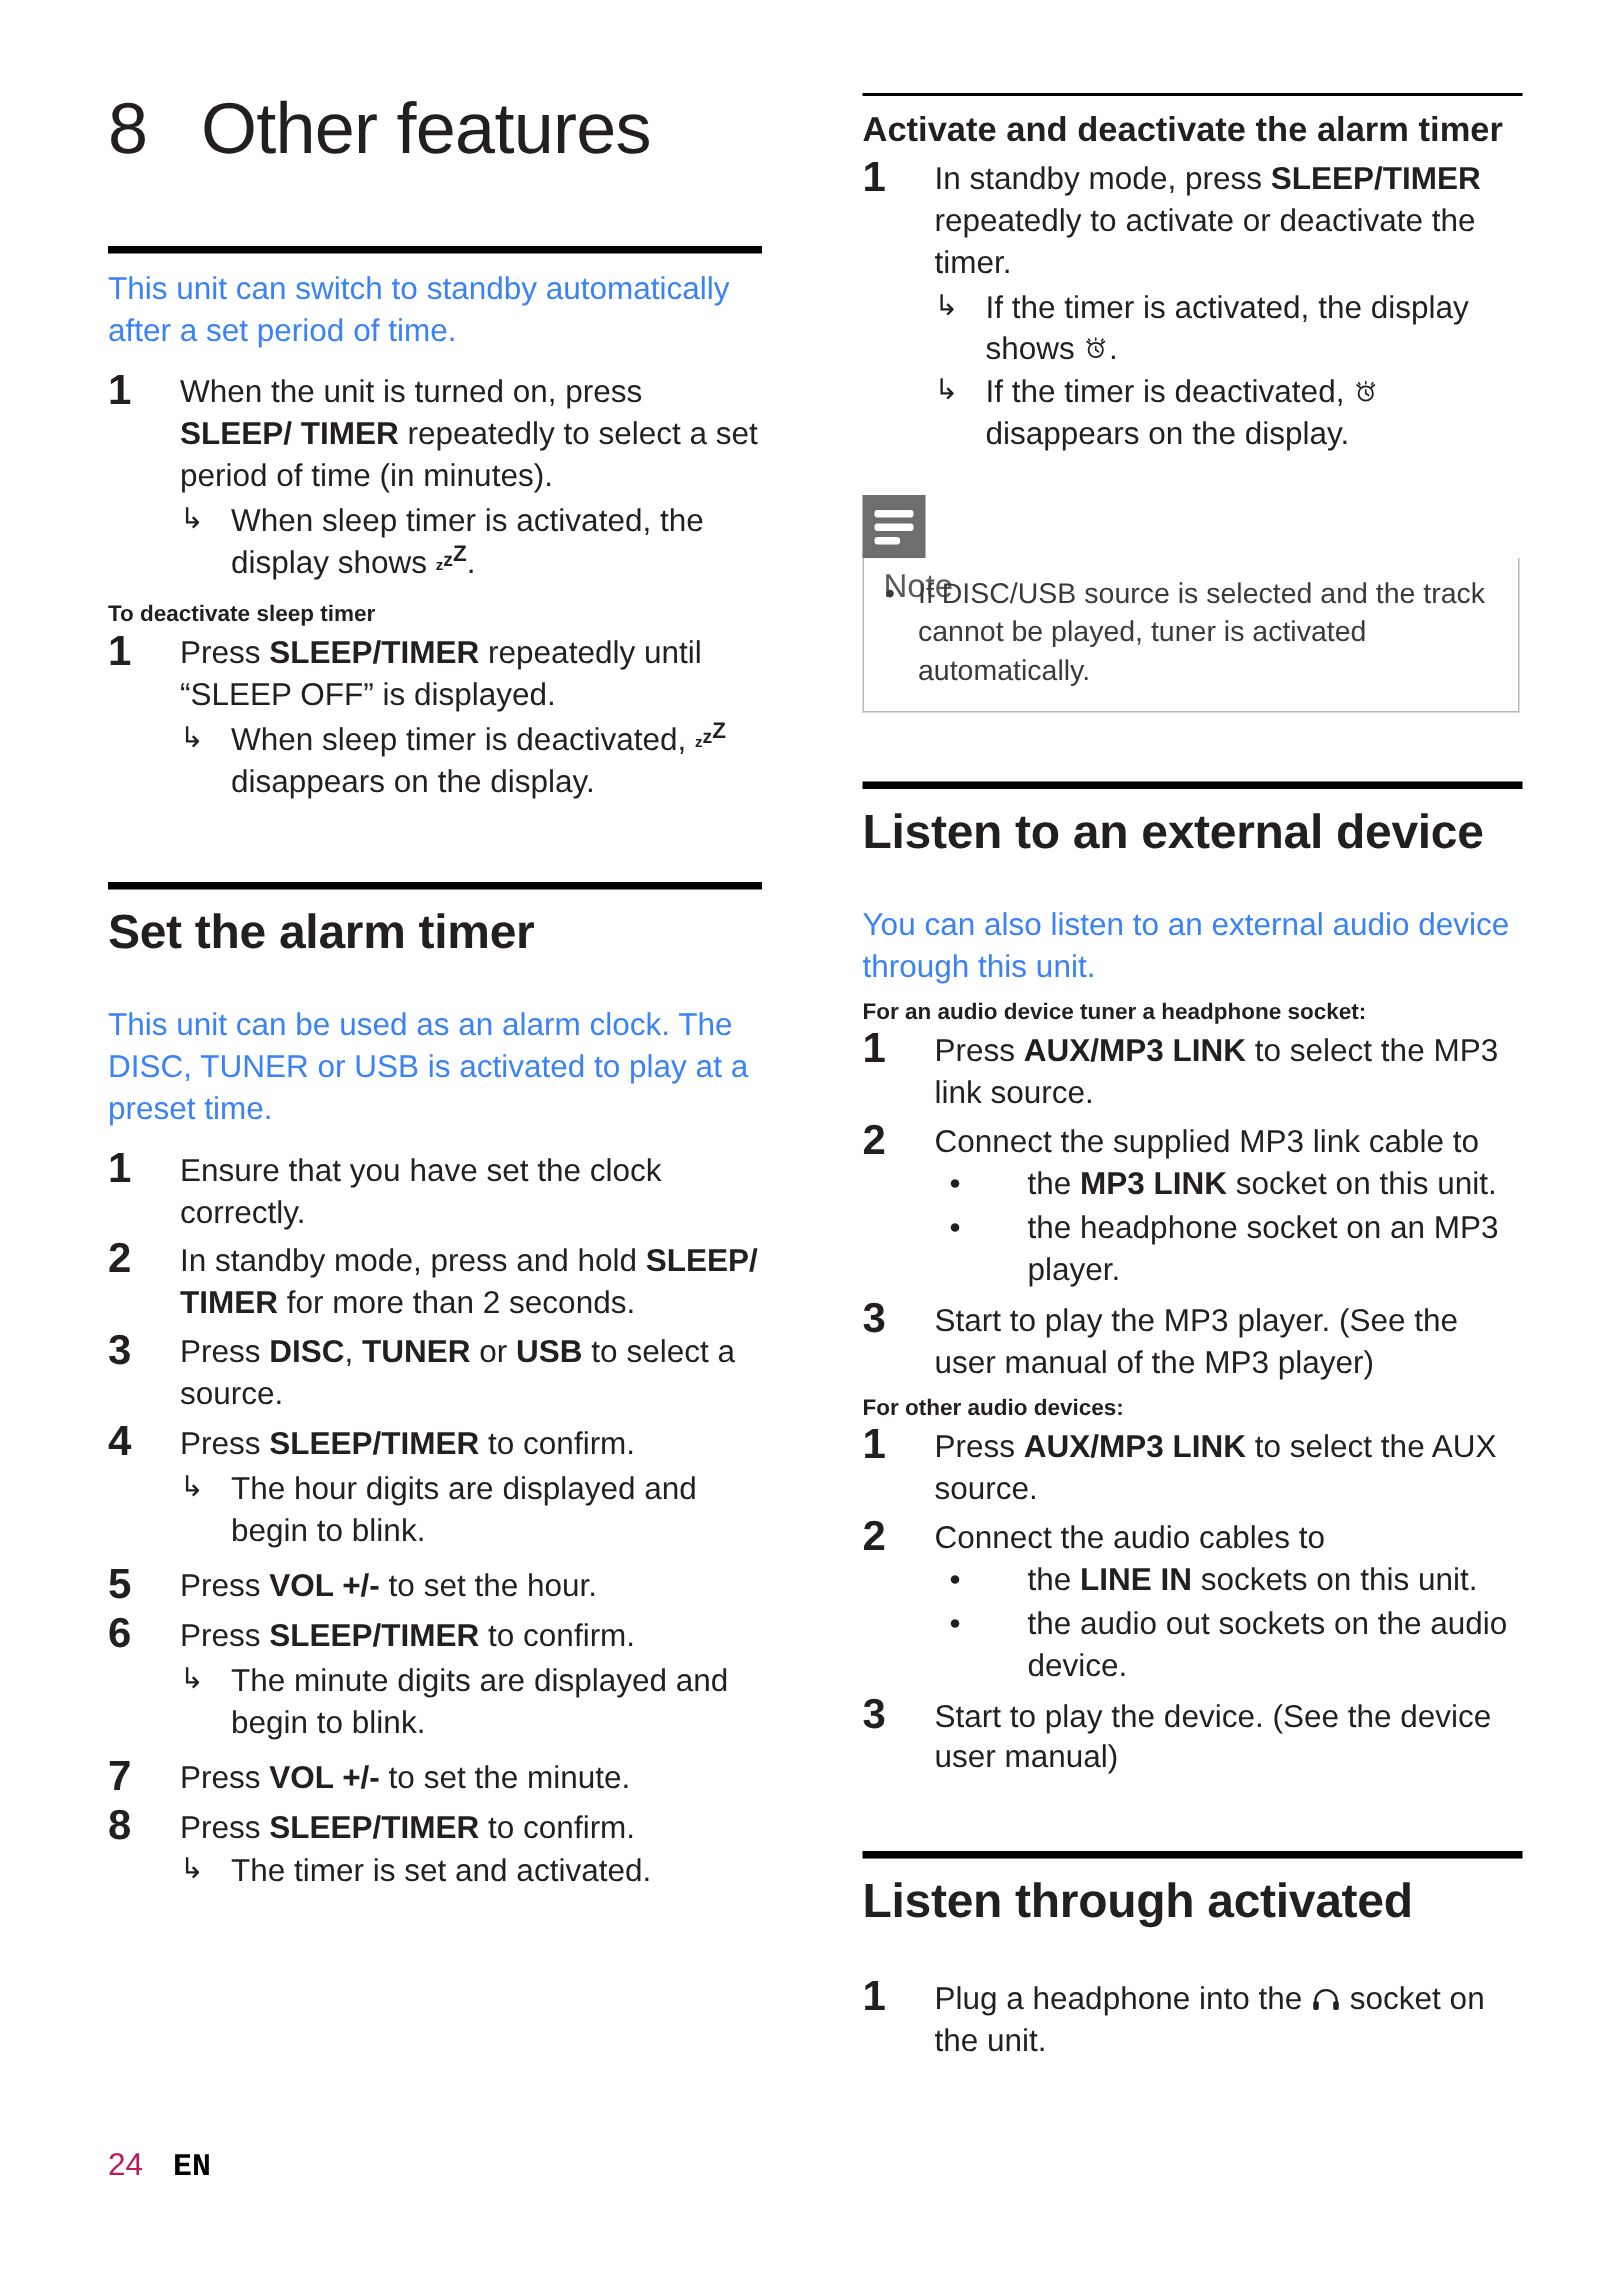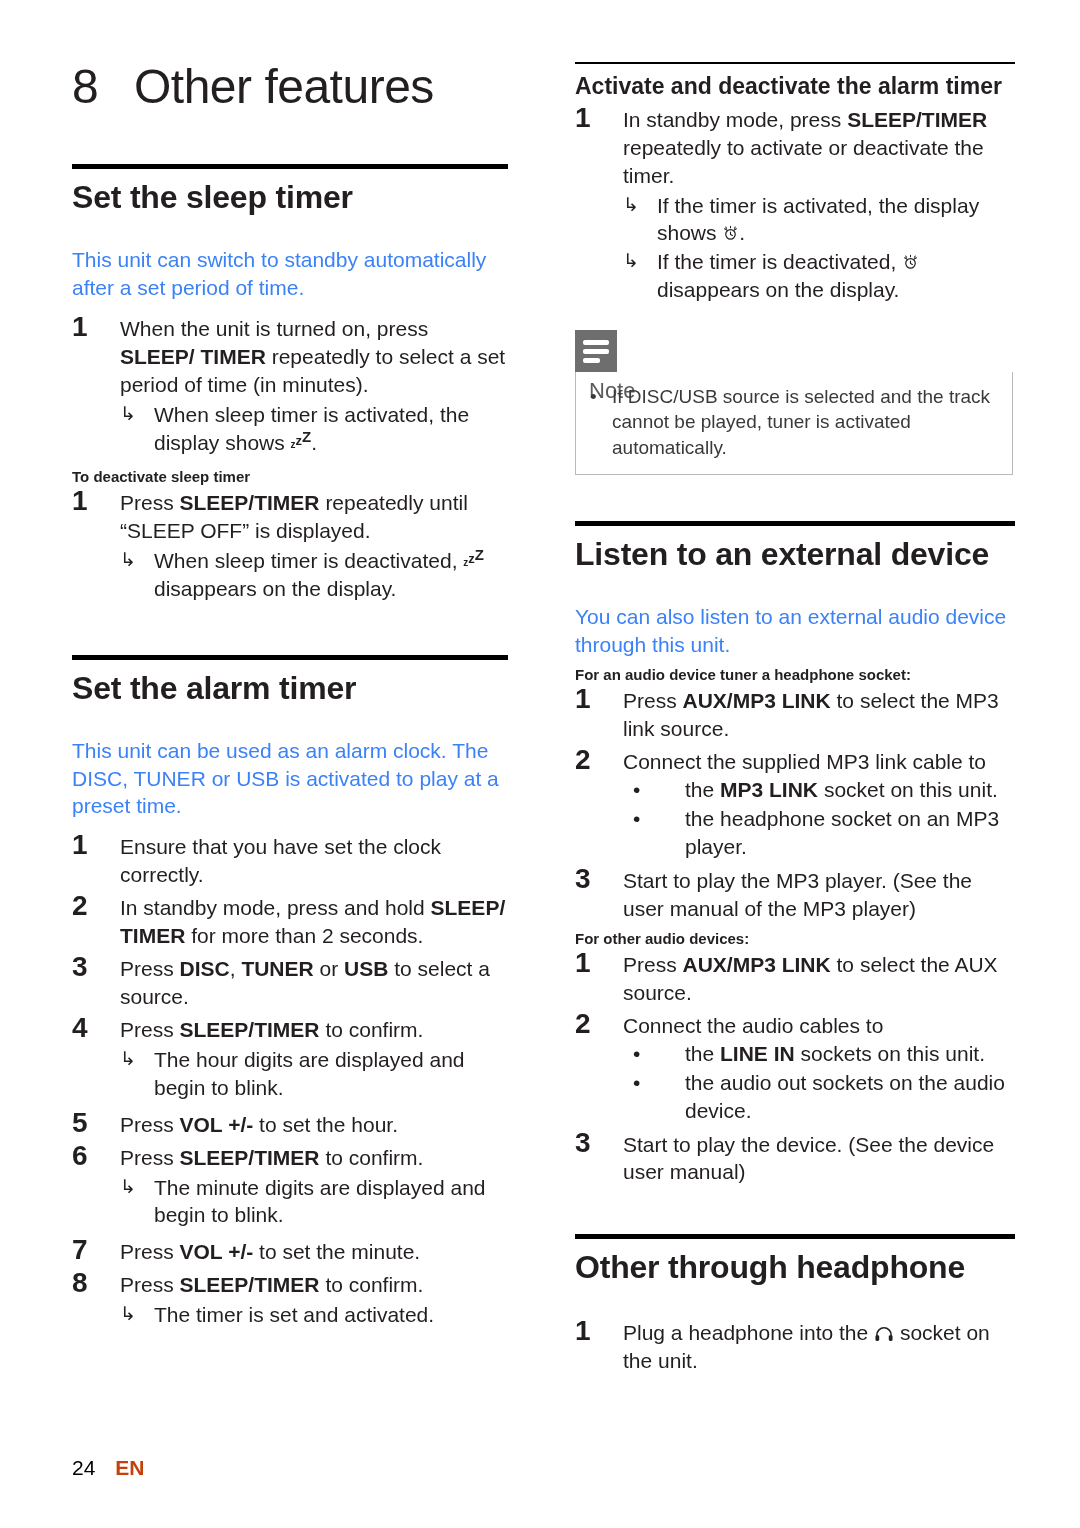--- a/index.html
+++ b/index.html
@@ -229,40 +229,39 @@
 
   
   .footer{
     position:absolute;
     left:72px;
     top:1432px;
     display:flex;
     align-items:baseline;
     font-size:21px;
   }
-  .footer .pno{color:#000000;margin-right:20px;margin-top:24px;}
-  .footer .lang{font-weight:700;color:#c2410c;}
+  .footer .pno{color:#be185d;margin-right:20px;}
+  .footer .lang{font-weight:700;color:#000000;font-family:Liberation Mono, monospace;}
 
   .sp8{height:8px;}
   .sp46{height:46px;}
 </style>
 </head>
 <body>
 
 <div class="page">
 
   <div class="col col-left">
 
     <div class="chapter">
       <span class="num">8</span>
       <span class="txt">Other features</span>
     </div>
 
     <div class="rule-thick"></div>
-    <h2 class="sec">Set the sleep timer</h2>
     <p class="body">This unit can switch to standby automatically after a set period of time.</p>
     <div class="sp8"></div>
     <ol class="steps">
         <li>
           <span class="sn">1</span>
           <span class="sbody">When the unit is turned on, press <b>SLEEP/ TIMER</b> repeatedly to select a set period of time (in minutes).<ul class="arrows">
               <li>
                 <span class="ar">↳</span>
                 <span class="atx">When sleep timer is activated, the display shows <span class="zzz"><span class="z1">z</span><span class="z2">z</span><span class="z3">Z</span></span>.</span>
               </li>
@@ -440,21 +439,21 @@
         </li>
         <li>
           <span class="sn">3</span>
           <span class="sbody">Start to play the device. (See the device user manual)</span>
         </li>
       </ol>
 
     <div class="sp46"></div>
 
     <div class="rule-thick"></div>
-    <h2 class="sec">Other through headphone</h2>
+    <h2 class="sec">Listen through activated</h2>
     <ol class="steps">
         <li>
           <span class="sn">1</span>
           <span class="sbody">Plug a headphone into the <span class="ico-hp"><svg viewBox="0 0 22 18" width="20" height="16" xmlns="http://www.w3.org/2000/svg">
                 <path d="M3 12 V10 a8 8 0 0 1 16 0 V12" fill="none" stroke="#231f20" stroke-width="1.7" stroke-linecap="round"></path>
                 <rect x="1.4" y="10.4" width="4.2" height="6.4" rx="1.5" fill="#231f20"></rect>
                 <rect x="16.4" y="10.4" width="4.2" height="6.4" rx="1.5" fill="#231f20"></rect>
               </svg></span> socket on the unit.</span>
         </li>
       </ol>

